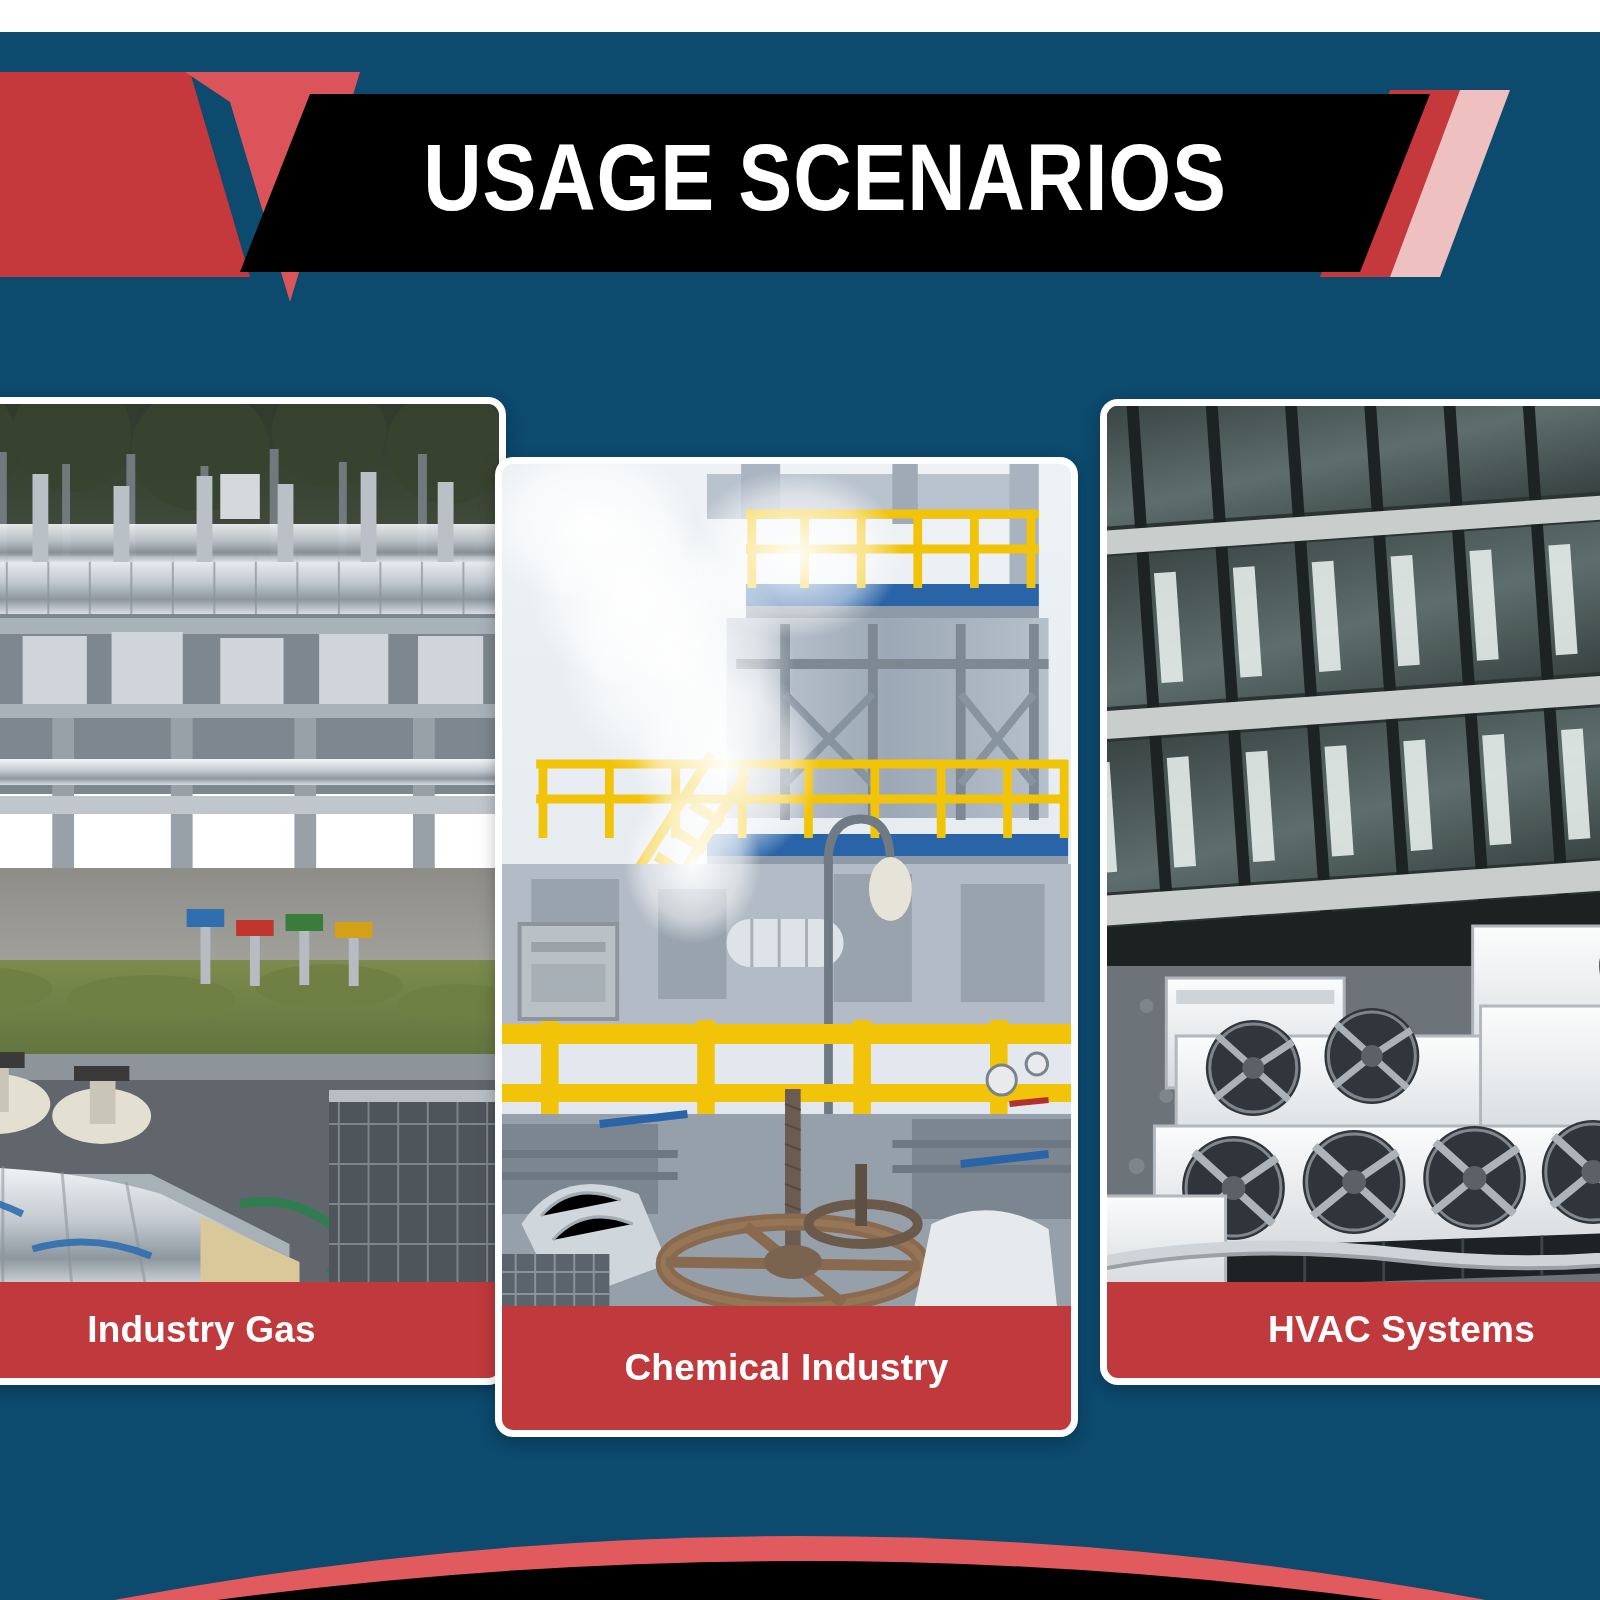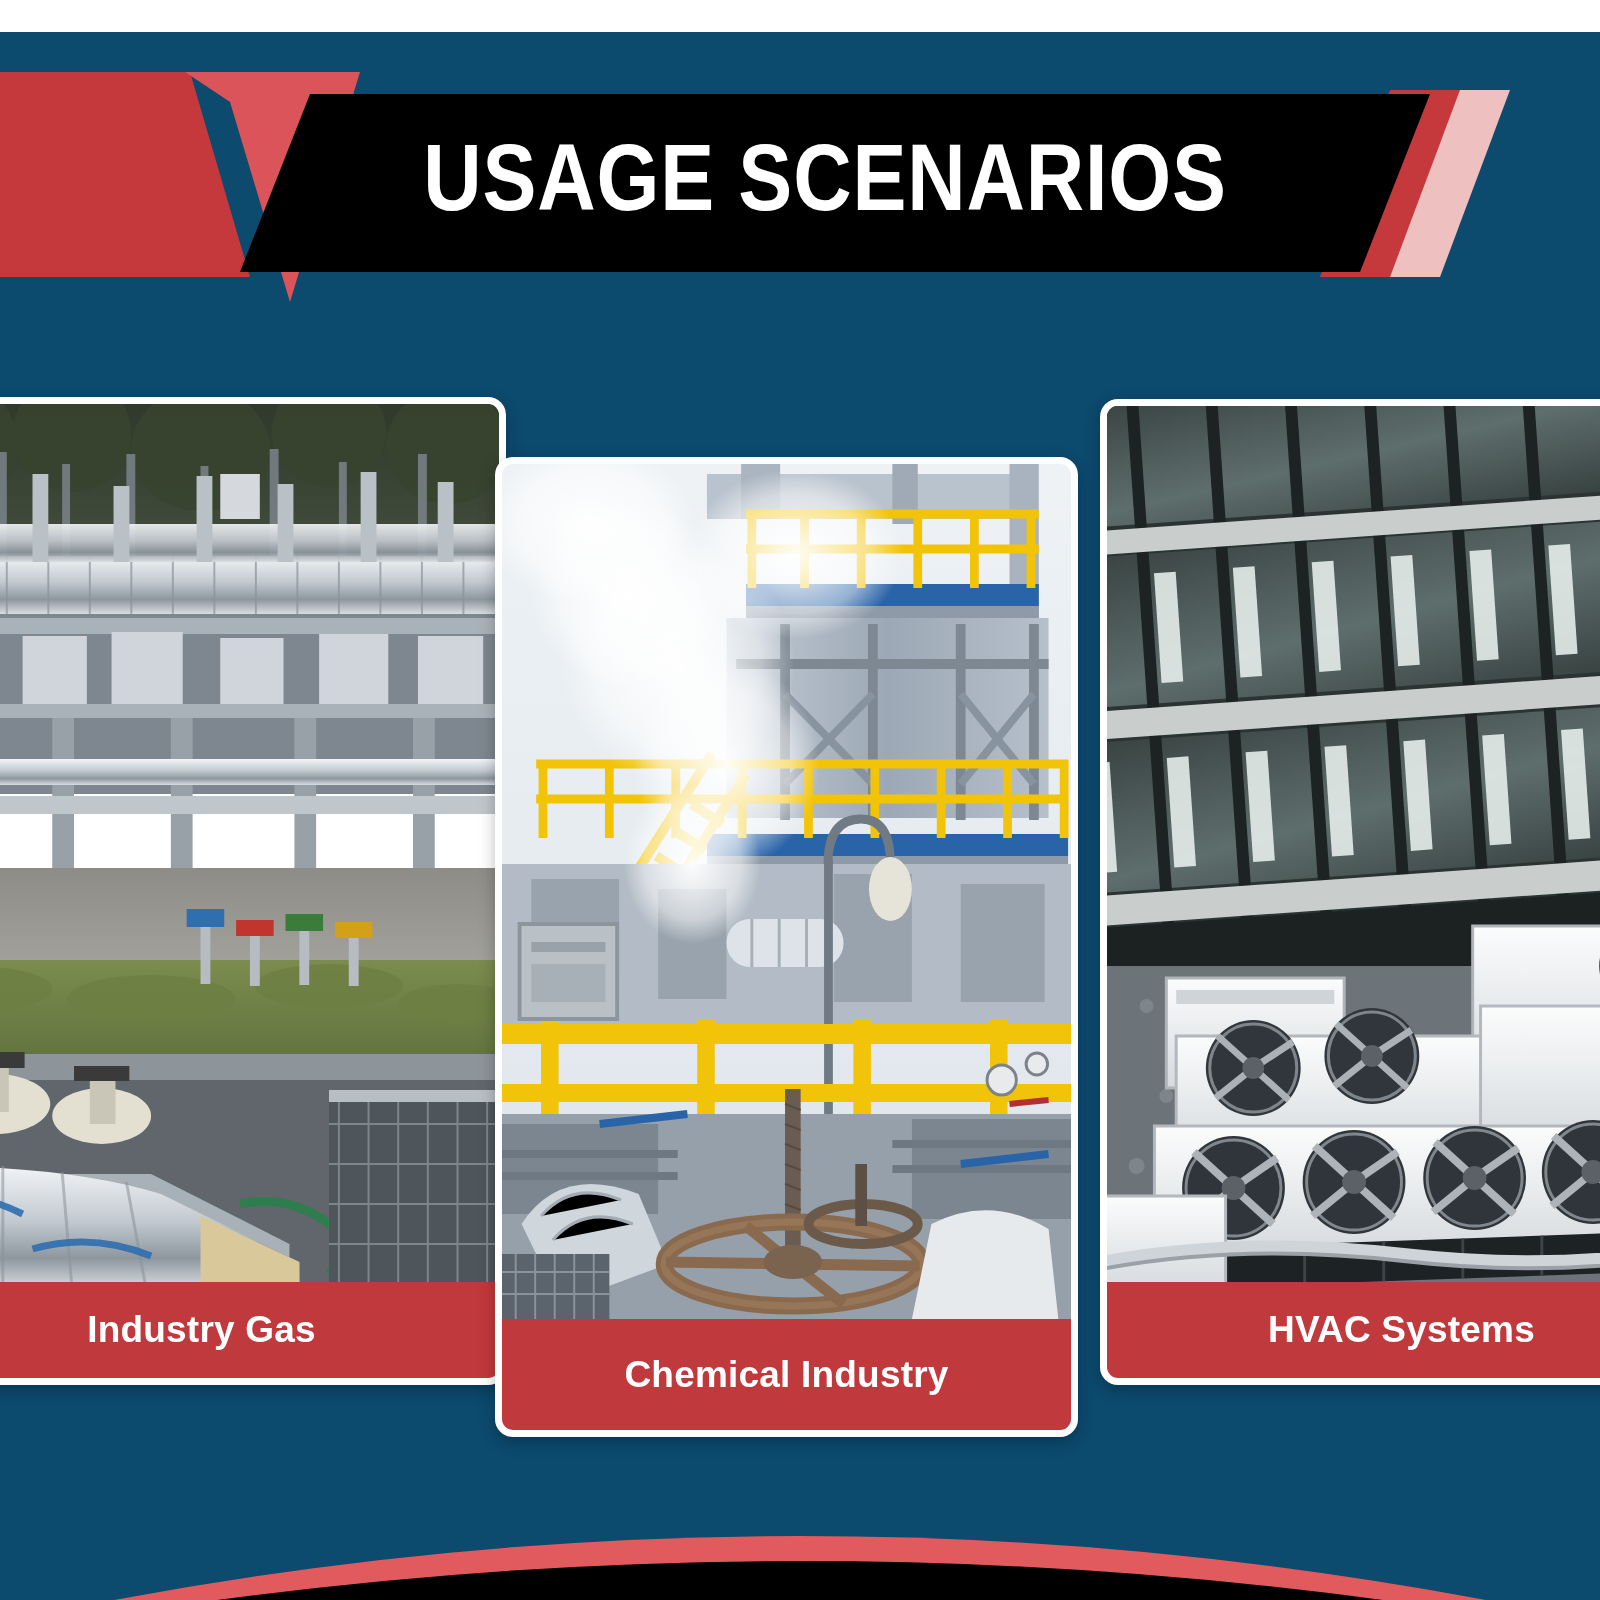--- a/index.html
+++ b/index.html
@@ -105,21 +105,21 @@
 
   
   #card-chem {
     left: 495px;
     top: 425px;
     width: 583px;
     height: 980px;
     z-index: 5;
   }
   #card-chem .photo { height: 855px; }
-  #card-chem .caption { height: 111px; font-size: 37px; }
+  #card-chem .caption { height: 124px; font-size: 37px; }
 
   
   #card-hvac {
     left: 1100px;
     top: 367px;
     width: 596px;
     height: 986px;
     border-radius: 18px 0 0 18px;
     border-right: none;
   }

